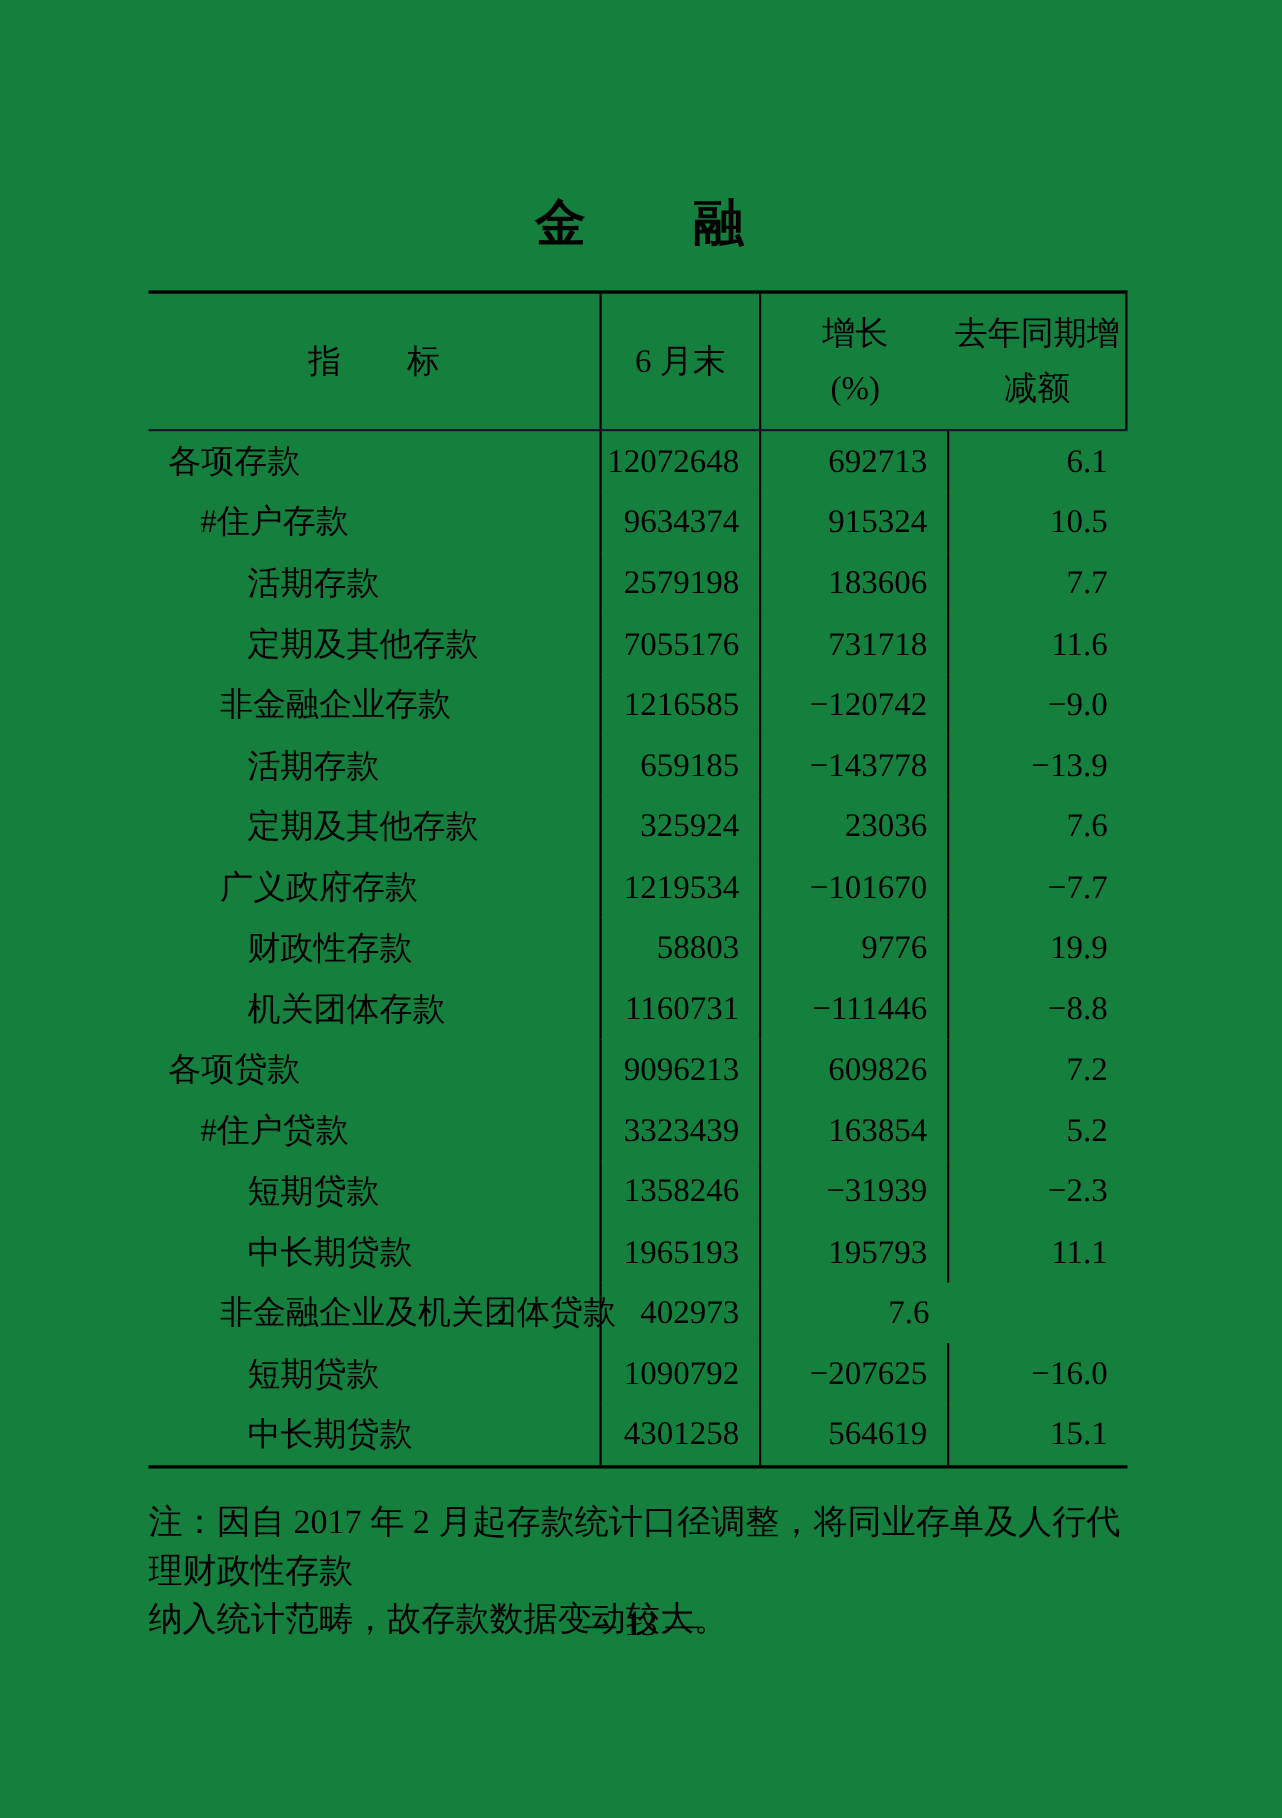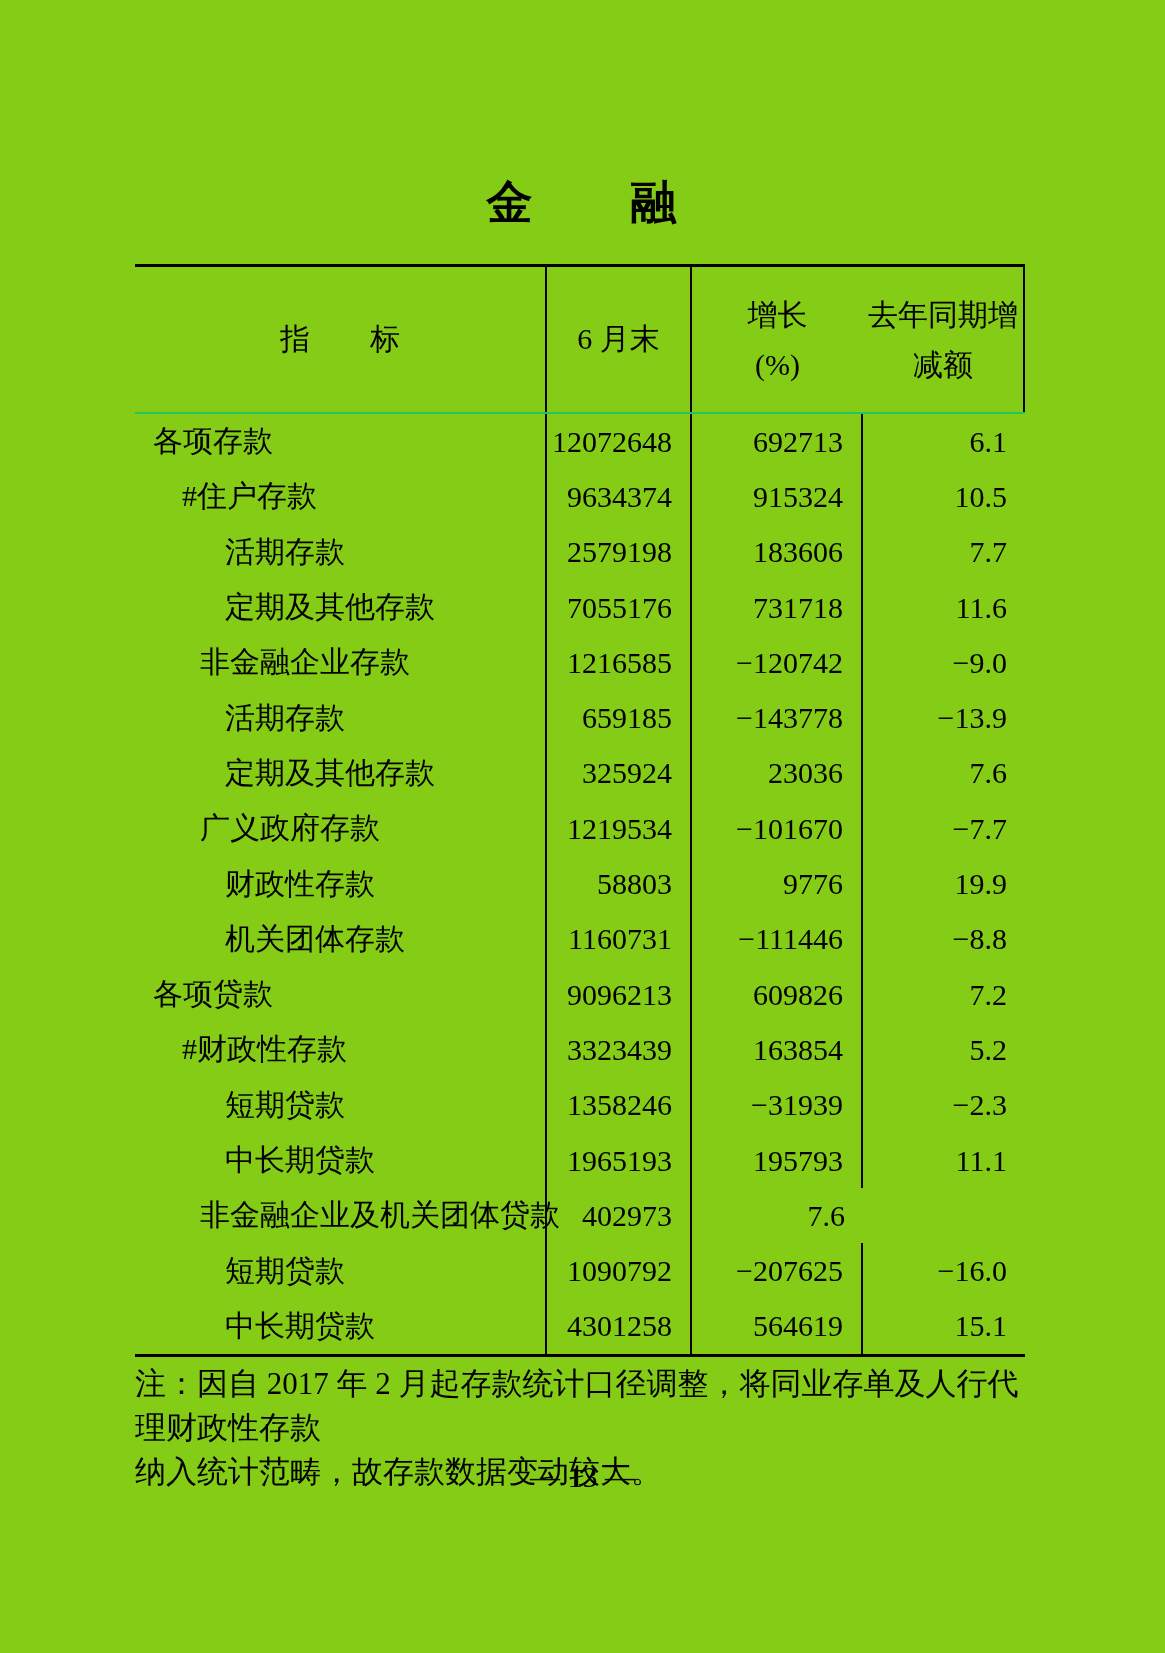--- a/index.html
+++ b/index.html
@@ -1,42 +1,42 @@
 <!DOCTYPE html>
 <html><head>
 <meta charset="utf-8">
 <style>
   * { margin:0; padding:0; box-sizing:border-box; }
   html,body { background:#ffffff; }
   body { font-family:"Liberation Serif","DejaVu Serif",serif; color:#000; }
   .page {
     position:relative;
     width:1165px; height:1653px;
-    background:#84cc16;
+    background:#15803d;
     overflow:hidden;
   }
   .title {
     position:absolute;
     top:172px; left:0; width:1165px;
     text-align:center;
     font-size:46px; font-weight:bold;
     letter-spacing:2px;
     white-space:pre;
   }
   .table {
     position:absolute;
     left:135px; top:264px; width:890px;
     border-top:3px solid #000;
     border-bottom:3px solid #000;
   }
   .thead {
     display:grid;
     grid-template-columns:412px 145px 171px 162px;
-    height:147px;
-    border-bottom:2px solid #22c55e;
+    height:125px;
+    border-bottom:2px solid #0f172a;
   }
   .tr {
     display:grid;
     grid-template-columns:412px 145px 171px 162px;
     height:55.3px;
   }
   .th, .td {
     display:flex; align-items:center;
     font-size:30px;
   }
@@ -160,21 +160,21 @@
   </div>
 
   <div class="tr">
     <div class="td c1 label ind0">各项贷款</div>
     <div class="td c2 num">9096213</div>
     <div class="td c3 num">609826</div>
     <div class="td c4 num">7.2</div>
   </div>
 
   <div class="tr">
-    <div class="td c1 label ind1">#财政性存款</div>
+    <div class="td c1 label ind1">#住户贷款</div>
     <div class="td c2 num">3323439</div>
     <div class="td c3 num">163854</div>
     <div class="td c4 num">5.2</div>
   </div>
 
   <div class="tr">
     <div class="td c1 label ind3">短期贷款</div>
     <div class="td c2 num">1358246</div>
     <div class="td c3 num">−31939</div>
     <div class="td c4 num">−2.3</div>

